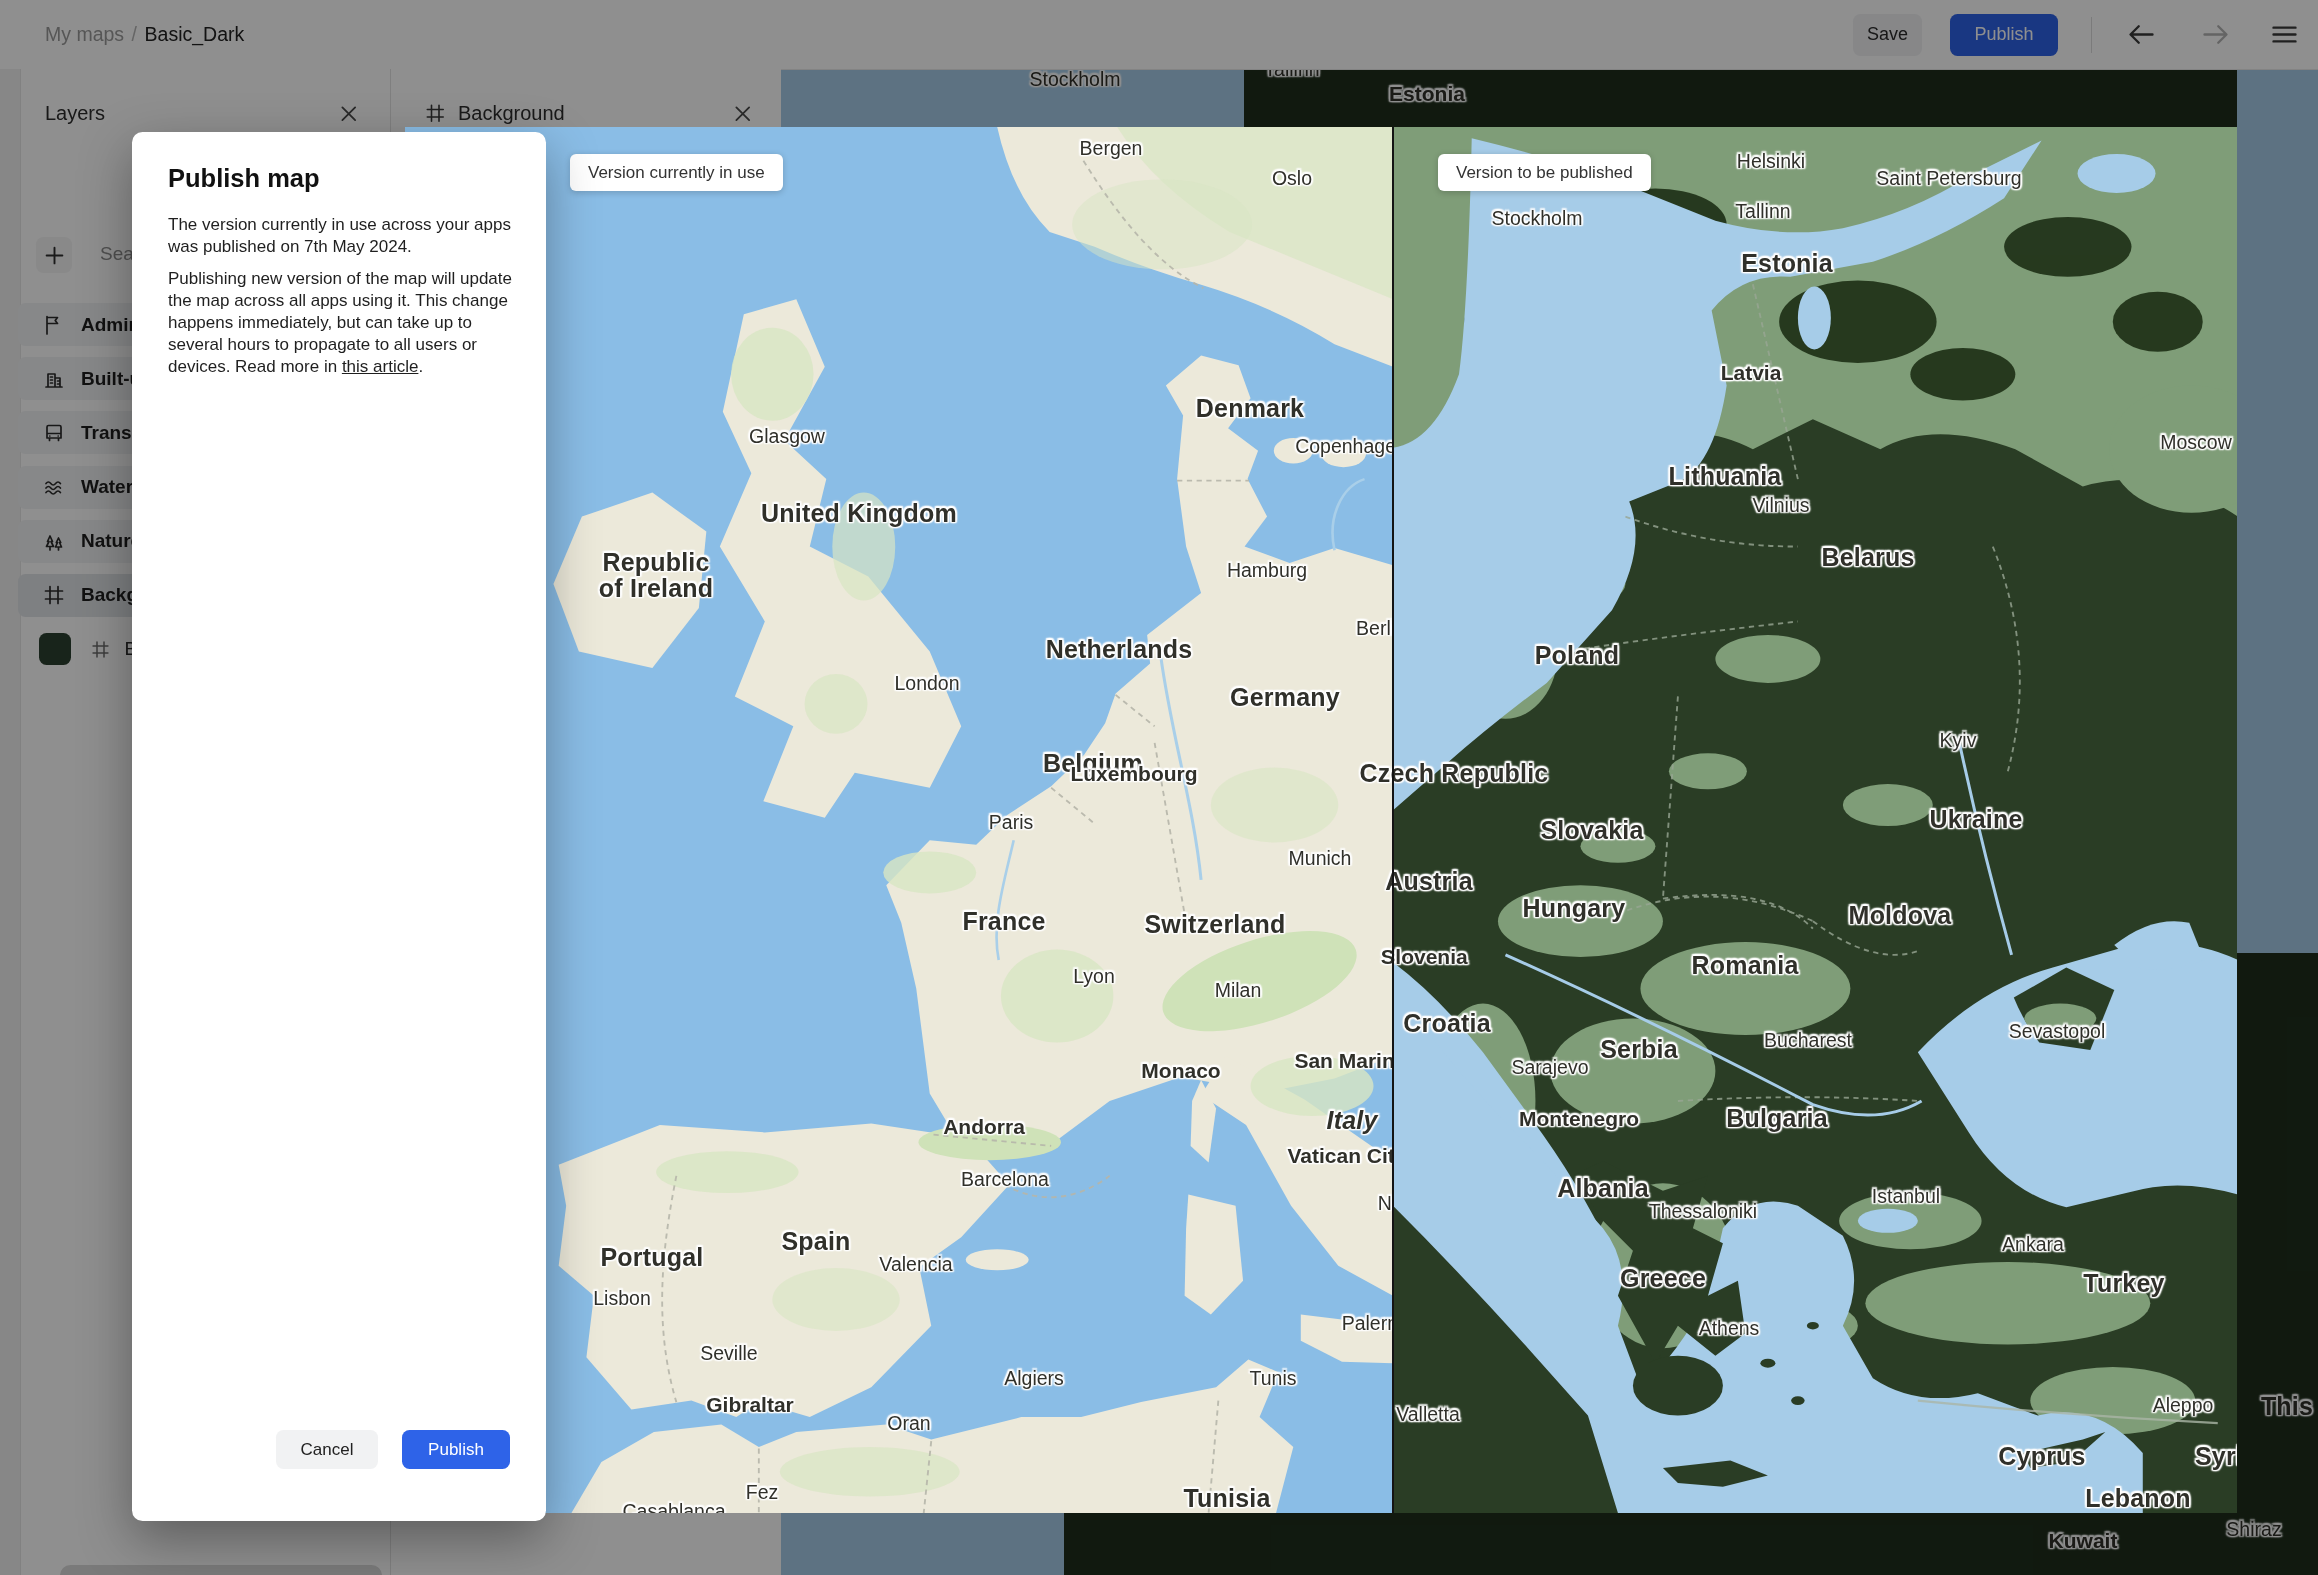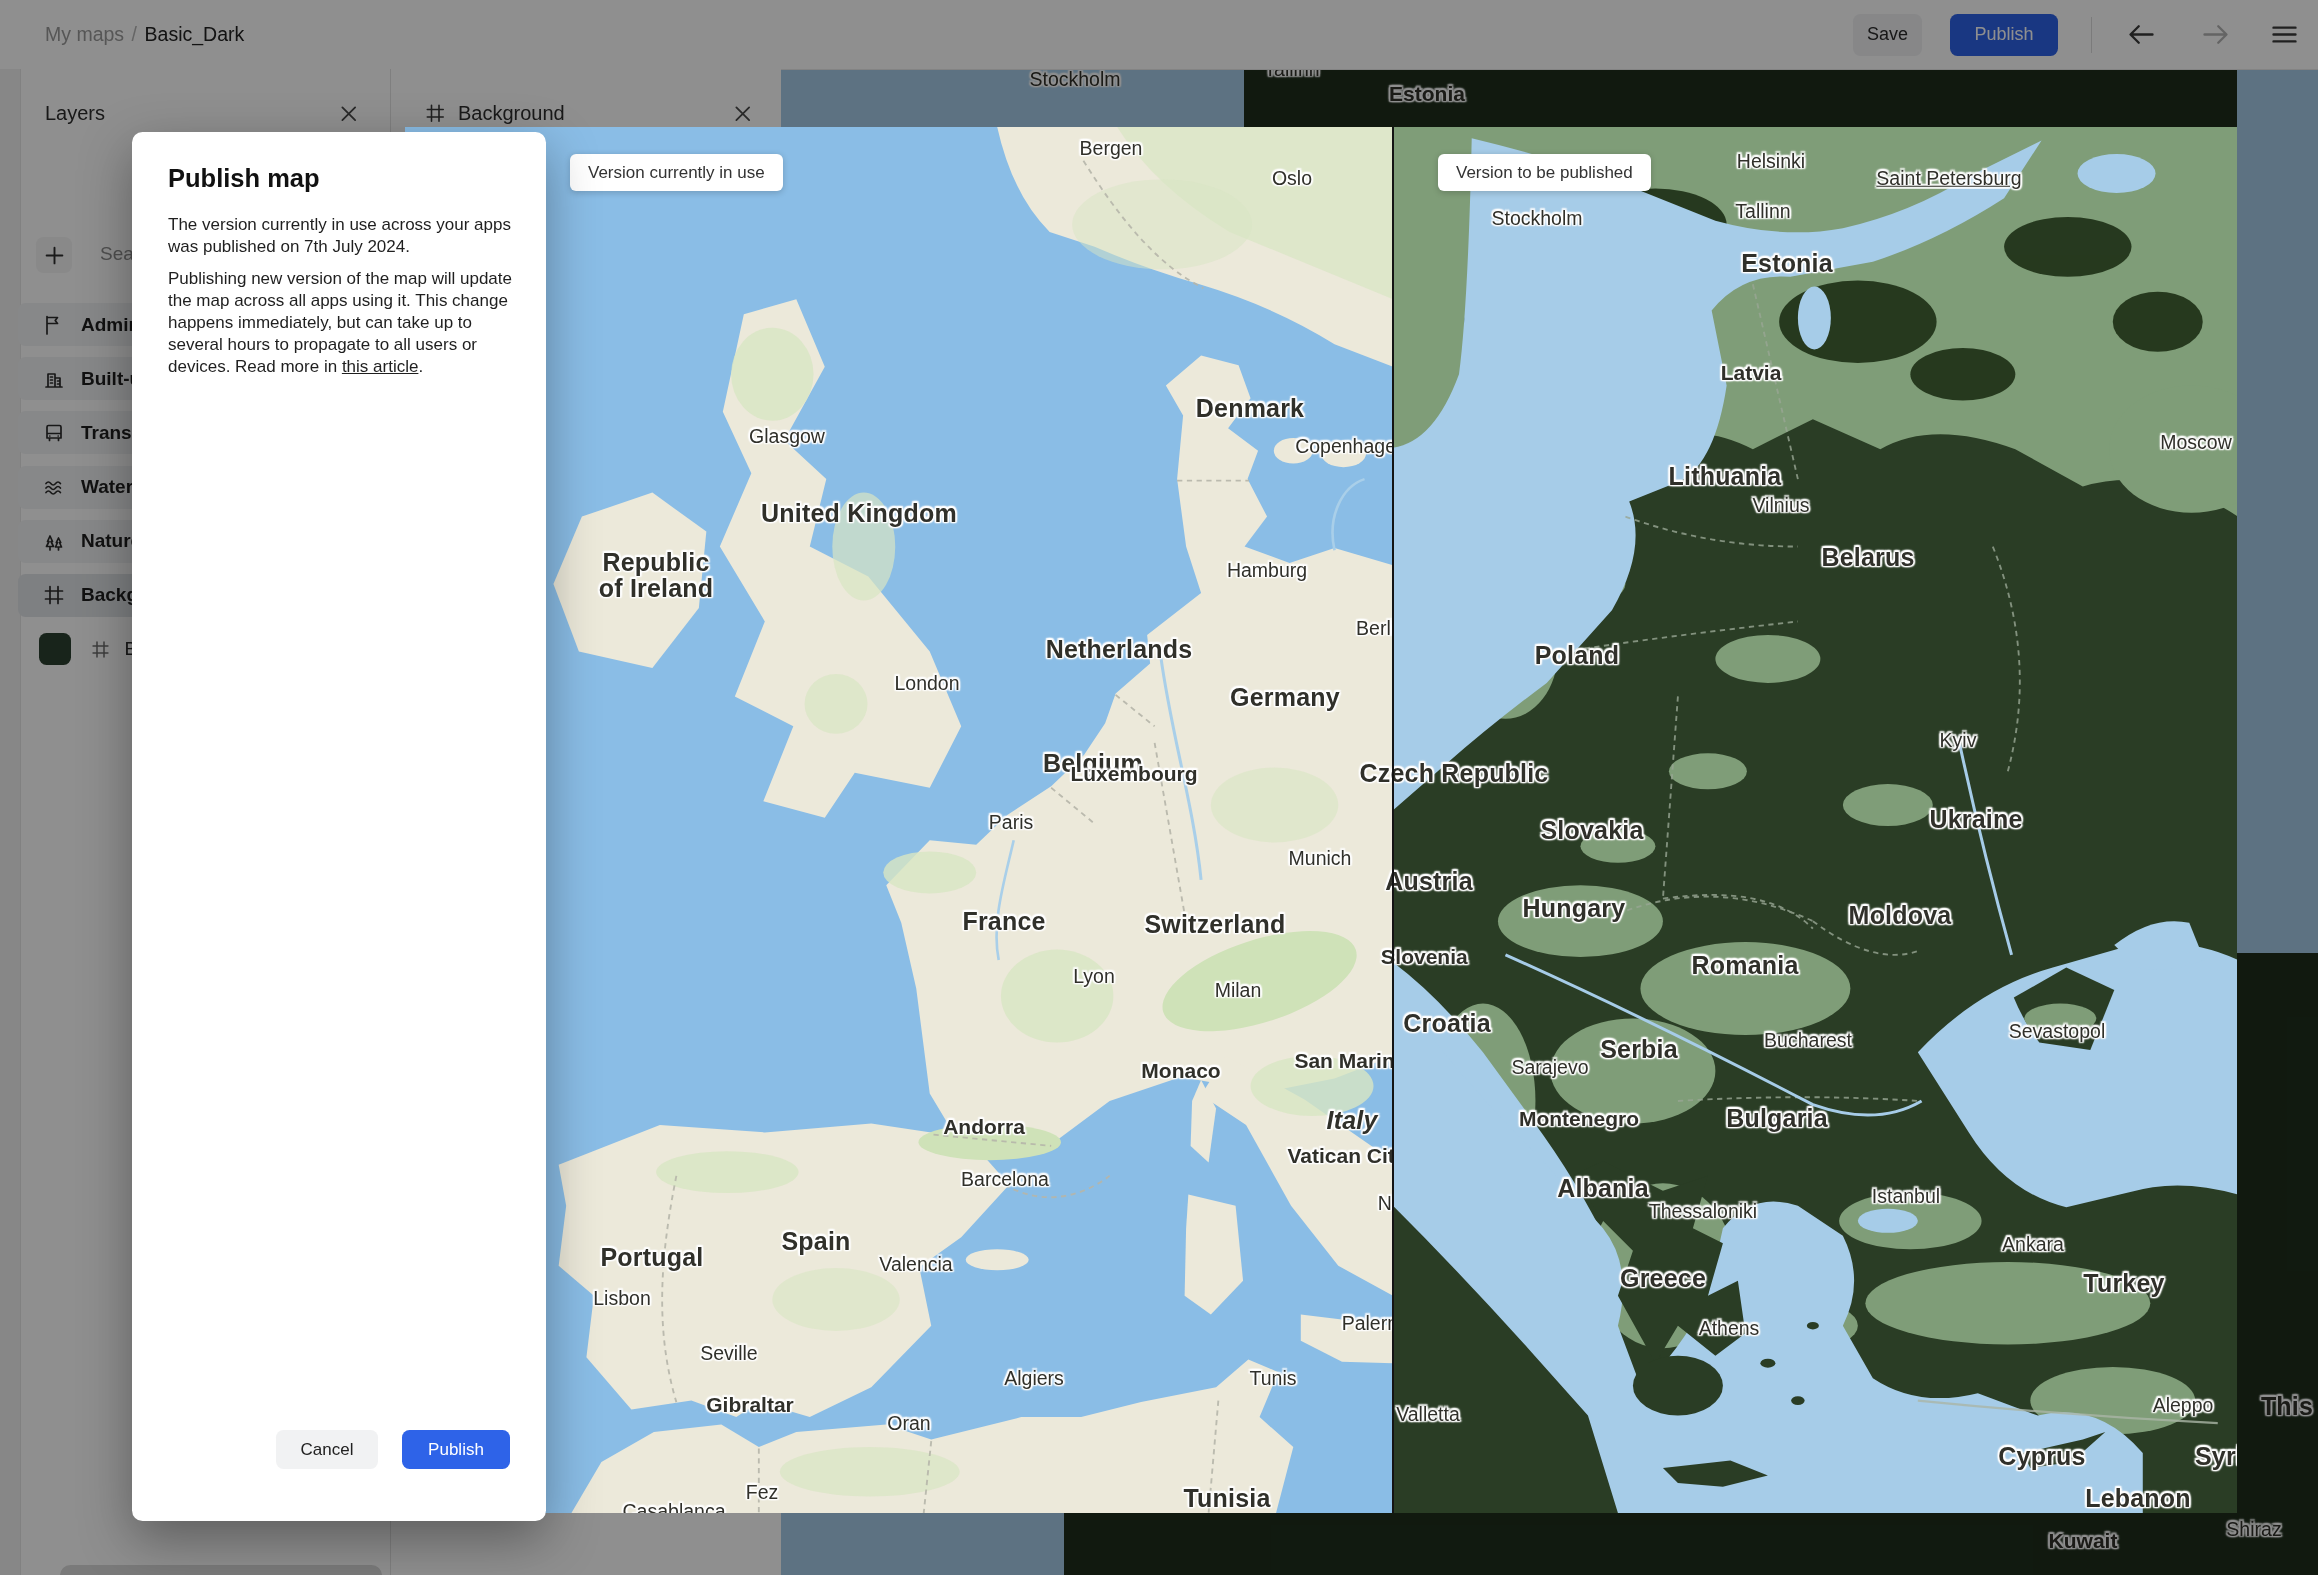--- a/index.html
+++ b/index.html
@@ -351,21 +351,21 @@
         <path d="M800,560 Q860,710 820,860"></path>
         <path d="M300,1050 Q430,1000 560,1060"></path>
         <path d="M560,1060 Q640,1120 700,1100"></path>
         <path d="M380,1300 Q550,1290 700,1300"></path>
       </g>
       <path d="M700,1700 Q900,1720 1100,1730" stroke="#aab5a6" stroke-width="3" fill="none" opacity=".8"></path>
       <path d="M150,1105 Q340,1190 560,1305 Q645,1335 705,1300" stroke="#a6cce8" stroke-width="4" fill="none"></path>
       <path d="M755,820 Q785,960 825,1105" stroke="#a6cce8" stroke-width="4" fill="none"></path>
     </svg>
     <div class="m-lbl k-city" style="left: 378px; top: 34px;">Helsinki</div>
-      <div class="m-lbl k-city" style="left: 556px; top: 51px; text-decoration: underline;">Saint Petersburg</div>
+      <div class="m-lbl k-city" style="left: 556px; top: 51px;">Saint Petersburg</div>
       <div class="m-lbl k-city" style="left: 144px; top: 91px;">Stockholm</div>
       <div class="m-lbl k-city" style="left: 370px; top: 84px;">Tallinn</div>
       <div class="m-lbl k-country" style="left: 394px; top: 136px;">Estonia</div>
       <div class="m-lbl k-csm" style="left: 358px; top: 246px;">Latvia</div>
       <div class="m-lbl k-city" style="left: 803px; top: 315px;">Moscow</div>
       <div class="m-lbl k-country" style="left: 332px; top: 349px;">Lithuania</div>
       <div class="m-lbl k-city" style="left: 388px; top: 378px;">Vilnius</div>
       <div class="m-lbl k-country" style="left: 475px; top: 430px;">Belarus</div>
       <div class="m-lbl k-country" style="left: 184px; top: 528px;">Poland</div>
       <div class="m-lbl k-city" style="left: 565px; top: 613px;">Kyiv</div>
@@ -397,20 +397,20 @@
       <div class="m-lbl k-country" style="left: 745px; top: 1371px;">Lebanon</div>
       <div class="m-lbl k-city" style="left: 35px; top: 1287px;">Valletta</div>
     <div id="pill-right" class="version-pill">Version to be published</div>
   </div>
 
   <div id="split-divider" class="abs"></div>
 </div>
 
 <div id="dialog" class="abs">
   <div id="dialog-title" class="abs">Publish map</div>
-  <div id="dlg-p1" class="abs dlg-body">The version currently in use across your apps was published on 7th July 2024.</div>
+  <div id="dlg-p1" class="abs dlg-body">The version currently in use across your apps was published on 7th May 2024.</div>
   <div id="dlg-p2" class="abs dlg-body">
     <span>Publishing new version of the map will update the map across all apps using it. This change happens immediately, but can take up to several hours to propagate to all users or devices. Read more in </span><span id="dlg-link">this article</span><span>.</span>
   </div>
   <div id="cancel-btn" class="abs dlg-btn">Cancel</div>
   <div id="publish-btn-dlg" class="abs dlg-btn">Publish</div>
 </div>
 
 
 </body></html>

